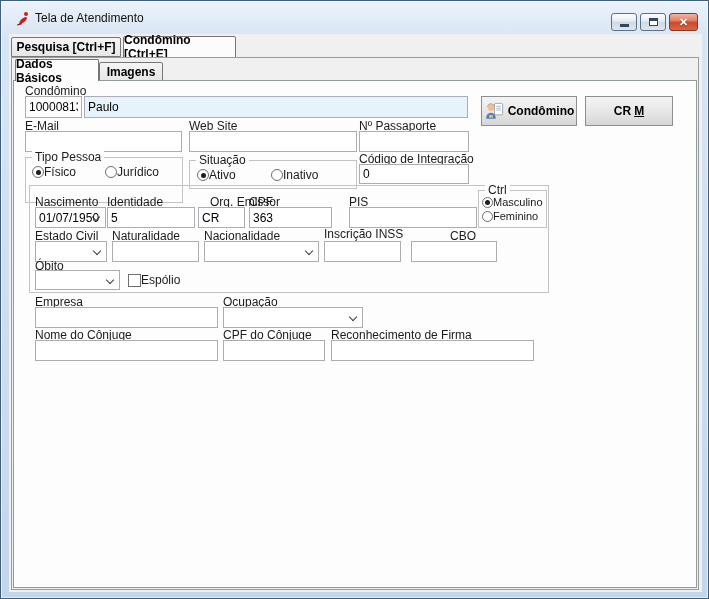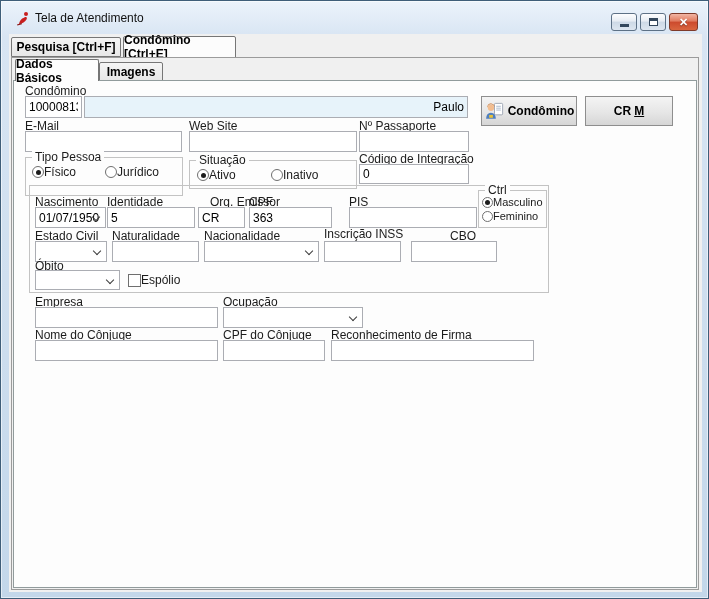--- a/index.html
+++ b/index.html
@@ -91,21 +91,21 @@
     <span>Dados Básicos</span>
   </div>
   <div class="tab subtab" style="left:98px;top:61px;width:64px;height:19px;">
     <span>Imagens</span>
   </div>
 
   <div class="inner-pane"></div>
 
   <div class="lbl" style="left:24px;top:83px;">Condômino</div>
   <input class="inp" style="left: 24px; top: 95px; width: 57px; height: 22px;" value="100008137">
-  <input class="inp" style="left: 83px; top: 95px; width: 384px; height: 22px; background: rgb(231, 243, 250); text-align: right;" value="Paulo">
+  <input class="inp" style="left: 83px; top: 95px; width: 384px; height: 22px; background: rgb(231, 243, 250);" value="Paulo">
 
   <div class="btn" style="left:480px;top:95px;width:96px;height:30px;">
     <span style="display:flex;">
       <svg width="21" height="21" viewBox="0 0 22 22">
         <rect x="11" y="2.5" width="8.5" height="12" rx="1" fill="#ffffff" stroke="#8a94a5" stroke-width="0.8"></rect>
         <line x1="12.8" y1="5.5" x2="17.6" y2="5.5" stroke="#9fb0c4" stroke-width="0.9"></line>
         <line x1="12.8" y1="7.5" x2="17.6" y2="7.5" stroke="#9fb0c4" stroke-width="0.9"></line>
         <line x1="12.8" y1="9.5" x2="17.6" y2="9.5" stroke="#9fb0c4" stroke-width="0.9"></line>
         <circle cx="7.3" cy="7.2" r="3.3" fill="#f3bd8f"></circle>
         <path d="M3.9 6.8 a3.5 3.5 0 0 1 6.8 -1.1 l0.4 -0.3 a3.9 3.9 0 0 0 -7.6 0.6 z" fill="#c96a1f"></path>
@@ -120,21 +120,21 @@
       <span class="accel">M</span>
   </div>
 
   <div class="lbl" style="left:24px;top:118px;">E-Mail</div>
   <input class="inp" style="left: 24px; top: 130px; width: 157px; height: 21px;" value="">
   <div class="lbl" style="left:188px;top:118px;">Web Site</div>
   <input class="inp" style="left: 188px; top: 130px; width: 168px; height: 21px;" value="">
   <div class="lbl" style="left:358px;top:118px;">Nº Passaporte</div>
   <input class="inp" style="left: 358px; top: 130px; width: 110px; height: 21px;" value="">
 
-  <div class="gbox" style="left:24px;top:156px;width:158px;height:39px;">
+  <div class="gbox" style="left:24px;top:156px;width:158px;height:46px;">
     <span class="gbox-label">Tipo Pessoa</span>
   </div>
   <div class="radio-row" style="left:31px;top:164px;">
     <span class="radio checked"></span>
     <span>Físico</span>
   </div>
   <div class="radio-row" style="left:104px;top:164px;">
     <span class="radio"></span>
     <span>Jurídico</span>
   </div>

